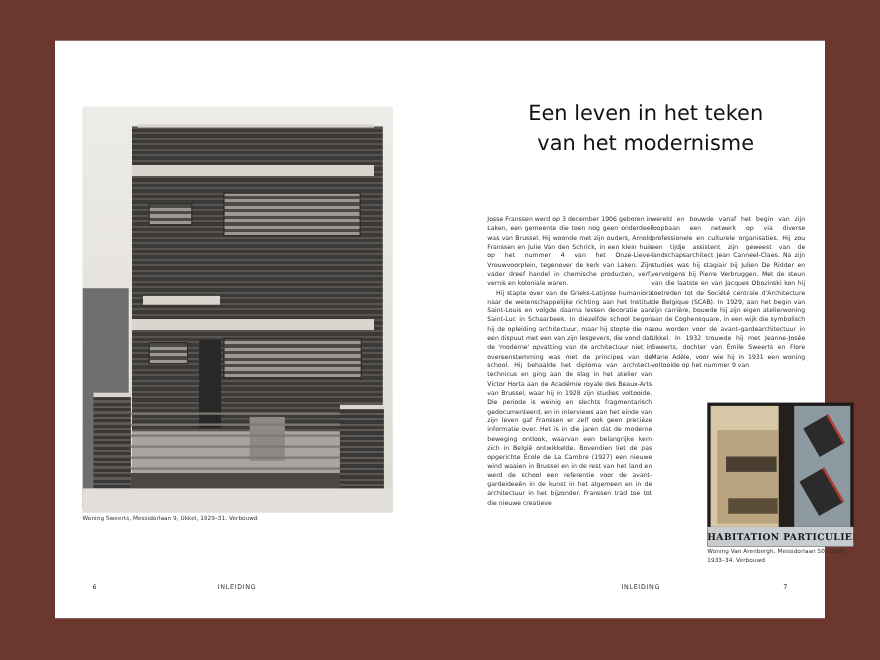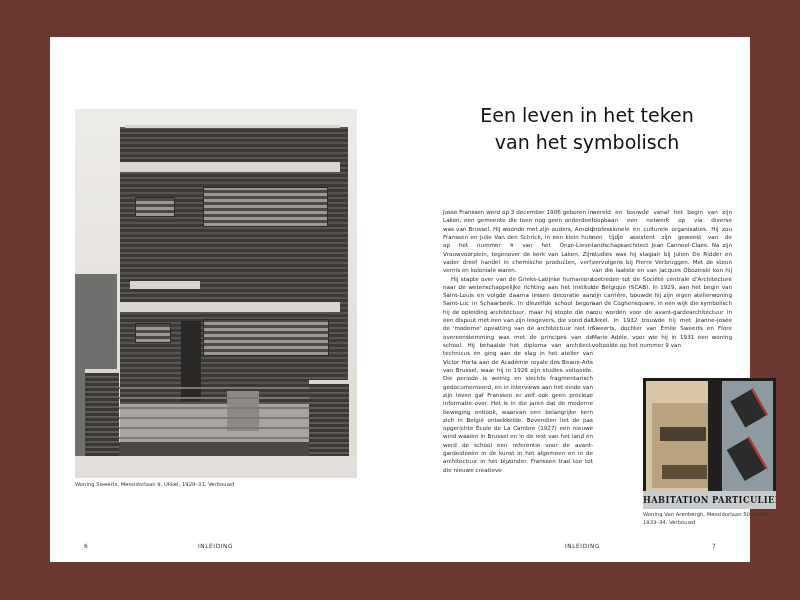--- a/index.html
+++ b/index.html
@@ -3,21 +3,21 @@
 <meta charset="utf-8">
 <style>
   html, body { margin:0; padding:0; }
   body {
     width:800px; height:600px; background:#6b372e; position:relative; overflow:hidden;
     font-family:"DejaVu Sans", sans-serif;
   }
   .spread {
     position:absolute; left:50px; top:37px; width:700px; height:525px; background:#ffffff;
   }
-  .page { position:absolute; top:12px; height:380px; }
+  .page { position:absolute; top:0; height:380px; }
   .page-left { left:0; width:350px; }
   .page-right { left:350px; width:350px; }
 
   
   .photo-main {
     position:absolute; left:25px; top:60px; width:282px; height:369px;
     background:#e9e7e2; overflow:hidden;
   }
   .photo-main .sky { position:absolute; inset:0; background:linear-gradient(#eeece8,#dcd9d3); }
   .photo-main .side-wall { position:absolute; left:0; top:165px; width:42px; height:200px; background:#6f6f6d; }
@@ -128,21 +128,21 @@
       <div class="pavement"></div>
     </div>
     <div class="caption caption-left">Woning Sweerts, Messidorlaan 9, Ukkel, 1929–31. Verbouwd</div>
     <div class="folio folio-num-left">6</div>
     <div class="folio folio-label-left">INLEIDING</div>
   </div>
 
   <div class="page page-right">
     <div class="title">
       <div>Een leven in het teken</div>
-      <div>van het symbolisch</div>
+      <div>van het modernisme</div>
     </div>
 
     <div class="col col-1">
       <p>Josse Franssen werd op 3 december 1906 geboren in Laken, een gemeente die toen nog geen onderdeel was van Brussel. Hij woonde met zijn ouders, Arnold Franssen en Julie Van den Schrick, in een klein huis op het nummer 4 van het Onze-Lieve-Vrouwvoorplein, tegenover de kerk van Laken. Zijn vader dreef handel in chemische producten, verf, vernis en koloniale waren.</p>
       <p>Hij stapte over van de Grieks-Latijnse humaniora naar de wetenschappelijke richting aan het Institut Saint-Louis en volgde daarna lessen decoratie aan Saint-Luc in Schaarbeek. In diezelfde school begon hij de opleiding architectuur, maar hij stopte die na een dispuut met een van zijn lesgevers, die vond dat de 'moderne' opvatting van de architectuur niet in overeenstemming was met de principes van de school. Hij behaalde het diploma van architect-technicus en ging aan de slag in het atelier van Victor Horta aan de Académie royale des Beaux-Arts van Brussel, waar hij in 1928 zijn studies voltooide. Die periode is weinig en slechts fragmentarisch gedocumenteerd, en in interviews aan het einde van zijn leven gaf Franssen er zelf ook geen precieze informatie over. Het is in die jaren dat de moderne beweging ontlook, waarvan een belangrijke kern zich in België ontwikkelde. Bovendien liet de pas opgerichte École de La Cambre (1927) een nieuwe wind waaien in Brussel en in de rest van het land en werd de school een referentie voor de avant-gardeideeën in de kunst in het algemeen en in de architectuur in het bijzonder. Franssen trad toe tot die nieuwe creatieve</p>
     </div>
 
     <div class="col col-2">
       <p>wereld en bouwde vanaf het begin van zijn loopbaan een netwerk op via diverse professionele en culturele organisaties. Hij zou een tijdje assistent zijn geweest van de landschapsarchitect Jean Canneel-Claes. Na zijn studies was hij stagiair bij Julien De Ridder en vervolgens bij Pierre Verbruggen. Met de steun van die laatste en van Jacques Obozinski kon hij toetreden tot de Société centrale d'Architecture de Belgique (SCAB). In 1929, aan het begin van zijn carrière, bouwde hij zijn eigen atelierwoning aan de Coghensquare, in een wijk die symbolisch zou worden voor de avant-gardearchitectuur in Ukkel. In 1932 trouwde hij met Jeanne-Josée Sweerts, dochter van Émile Sweerts en Flore Marie Adèle, voor wie hij in 1931 een woning voltooide op het nummer 9 van</p>
     </div>

